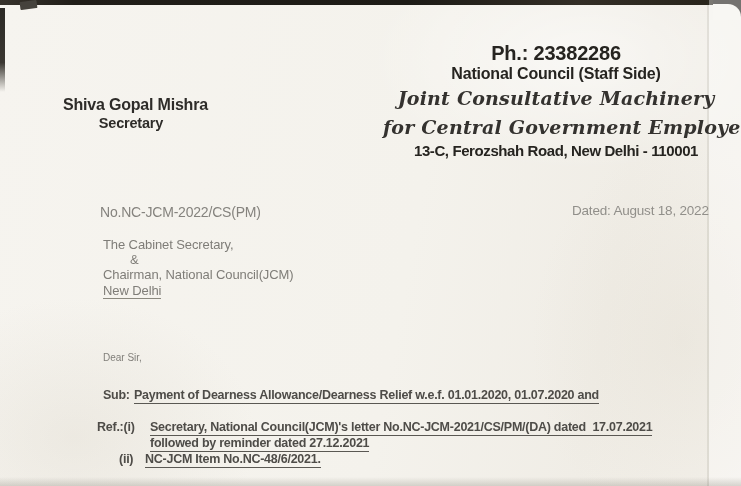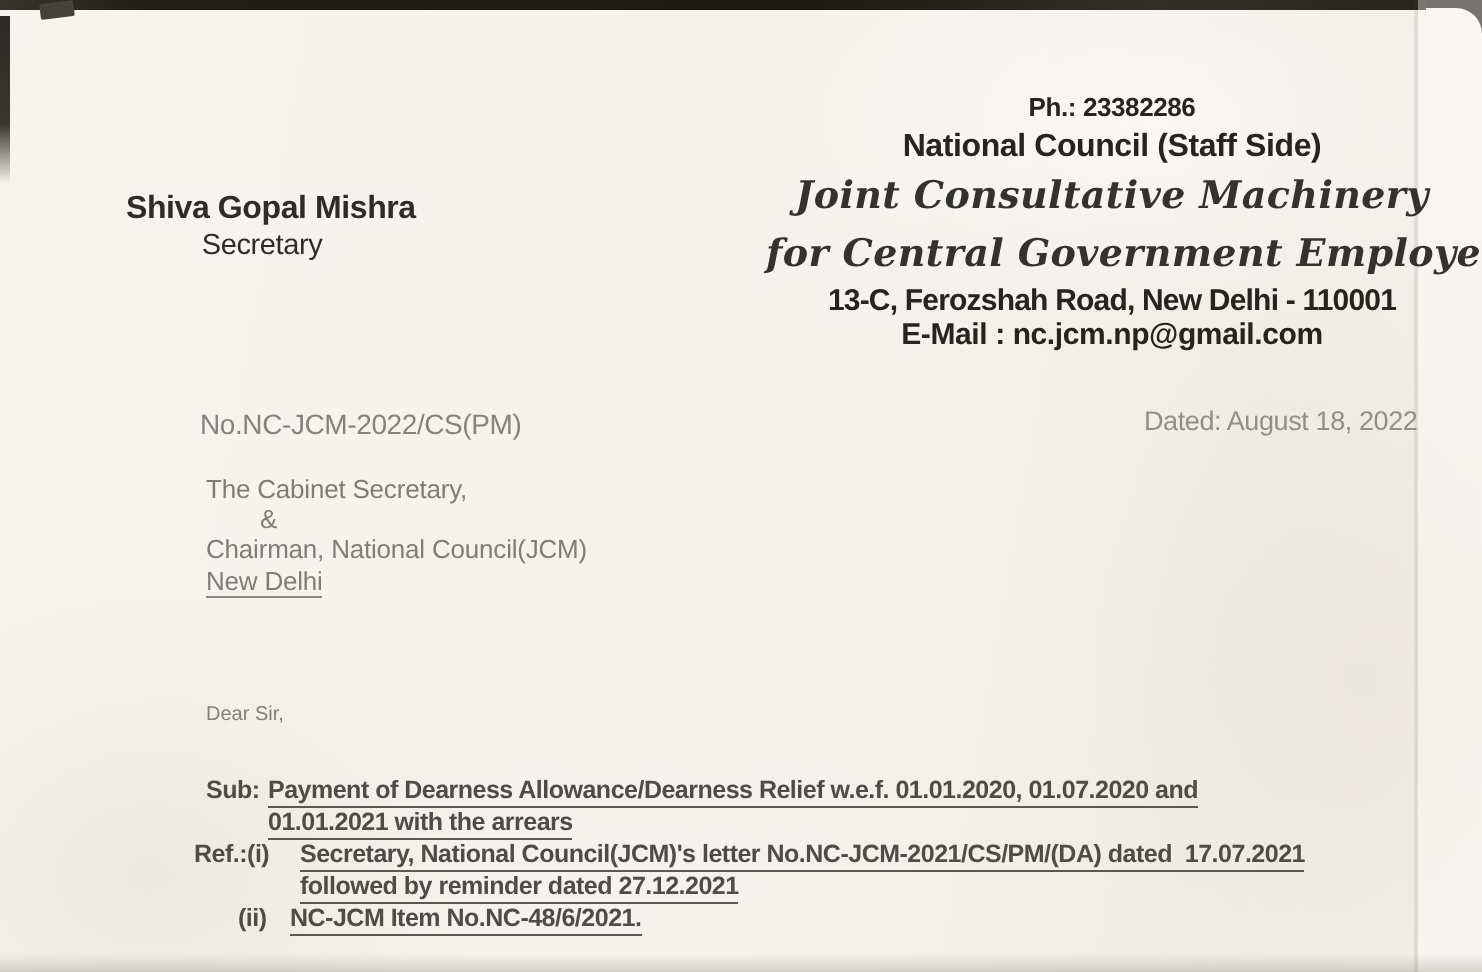--- a/index.html
+++ b/index.html
@@ -41,25 +41,25 @@
     background: rgba(255,255,255,0.38);
   }
   .bottom-shade {
     position: absolute; bottom: 0; left: 0; width: 741px; height: 9px;
     background: linear-gradient(180deg, rgba(0,0,0,0) 0%, rgba(95,90,78,0.22) 100%);
   }
 
   
   .sender { position: absolute; left: 63px; top: 96px; width: 136px; text-align: center; color: #2e2c29; }
   .sender-name { font-size: 16px; font-weight: bold; letter-spacing: -0.2px; white-space: nowrap; }
-  .sender-title { font-size: 14.5px; font-weight: normal; letter-spacing: -0.2px; margin-top: 1px; }
+  .sender-title { font-size: 14.5px; font-weight: bold; letter-spacing: -0.2px; margin-top: 1px; }
 
   
   .letterhead { position: absolute; left: 383px; top: 44px; width: 346px; text-align: center; color: #262420; }
-  .lh-phone   { font-size: 13px; font-weight: bold; line-height: 19px; letter-spacing: -0.2px; }
+  .lh-phone   { font-size: 20px; font-weight: bold; line-height: 19px; letter-spacing: -0.2px; }
   .lh-council { font-size: 16px; font-weight: bold; line-height: 21px; letter-spacing: -0.2px; }
   .lh-script  {
     font-family: "DejaVu Serif", serif; font-style: italic; font-weight: bold;
     font-size: 19px; line-height: 29px; color: #34322f; letter-spacing: 0.2px; white-space: nowrap;
   }
   .lh-address { font-size: 15px; font-weight: bold; line-height: 17px; letter-spacing: -0.4px; white-space: nowrap; }
   .lh-email   { font-size: 15px; font-weight: bold; line-height: 17px; letter-spacing: -0.2px; }
 
   
   .ref-no { position: absolute; left: 100px; top: 204px; font-size: 14px; color: #85837e; letter-spacing: -0.2px; }
@@ -102,38 +102,36 @@
     <div class="sender-name">Shiva Gopal Mishra</div>
     <div class="sender-title">Secretary</div>
   </div>
 
   <div class="letterhead">
     <div class="lh-phone">Ph.: 23382286</div>
     <div class="lh-council">National Council (Staff Side)</div>
     <div class="lh-script">Joint Consultative Machinery</div>
     <div class="lh-script">for Central Government Employees</div>
     <div class="lh-address">13-C, Ferozshah Road, New Delhi - 110001</div>
-    <div class="lh-email">E-Mail : nc.jcm.np@gmail.com</div>
   </div>
 
   <div class="ref-no">No.NC-JCM-2022/CS(PM)</div>
   <div class="date">Dated: August 18, 2022</div>
 
   <div class="recipient">
     <div>The Cabinet Secretary,</div>
     <div class="amp">&amp;</div>
     <div>Chairman, National Council(JCM)</div>
     <div><span class="city">New Delhi</span></div>
   </div>
 
   <div class="salutation">Dear Sir,</div>
 
   <div class="boldline sub-label">Sub:</div>
   <div class="boldline sub-line1"><span class="u">Payment of Dearness Allowance/Dearness Relief w.e.f. 01.01.2020, 01.07.2020 and</span></div>
-  <div class="boldline sub-line2"><span class="u">01.01.2021 with the arrears</span></div>
 
   <div class="boldline ref-label">Ref.:(i)</div>
   <div class="boldline ref1-line1"><span class="u">Secretary, National Council(JCM)'s letter No.NC-JCM-2021/CS/PM/(DA) dated  17.07.2021</span></div>
   <div class="boldline ref1-line2"><span class="u">followed by reminder dated 27.12.2021</span></div>
   <div class="boldline ref2-label">(ii)</div>
   <div class="boldline ref2-text"><span class="u">NC-JCM Item No.NC-48/6/2021.</span></div>
 
 </div>
 
 </body></html>

